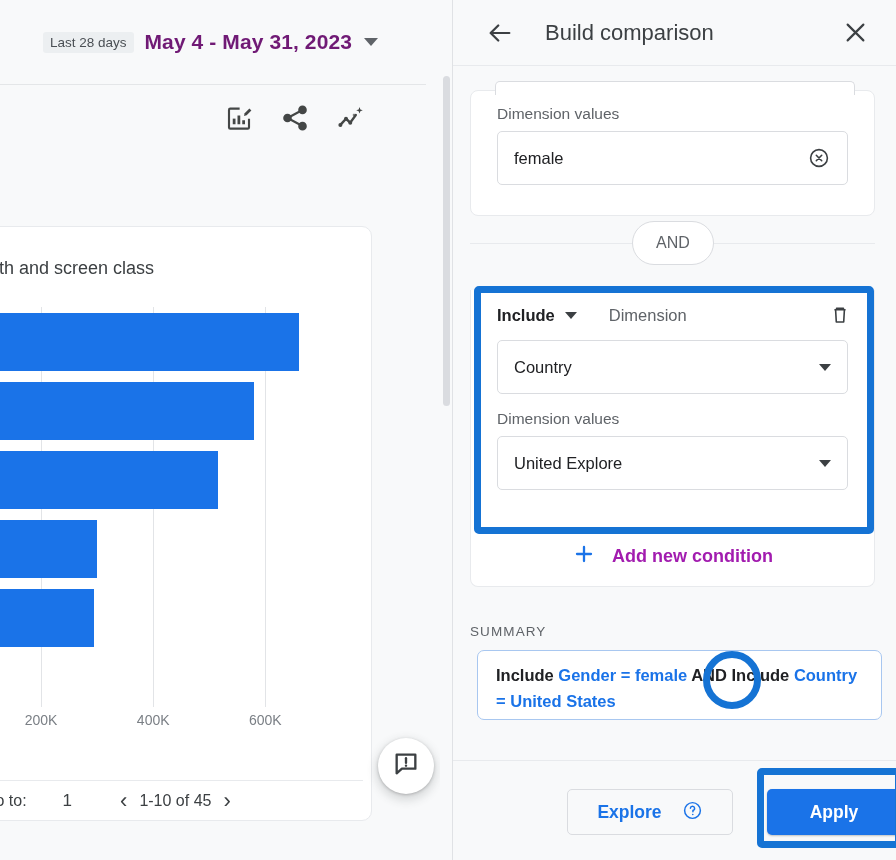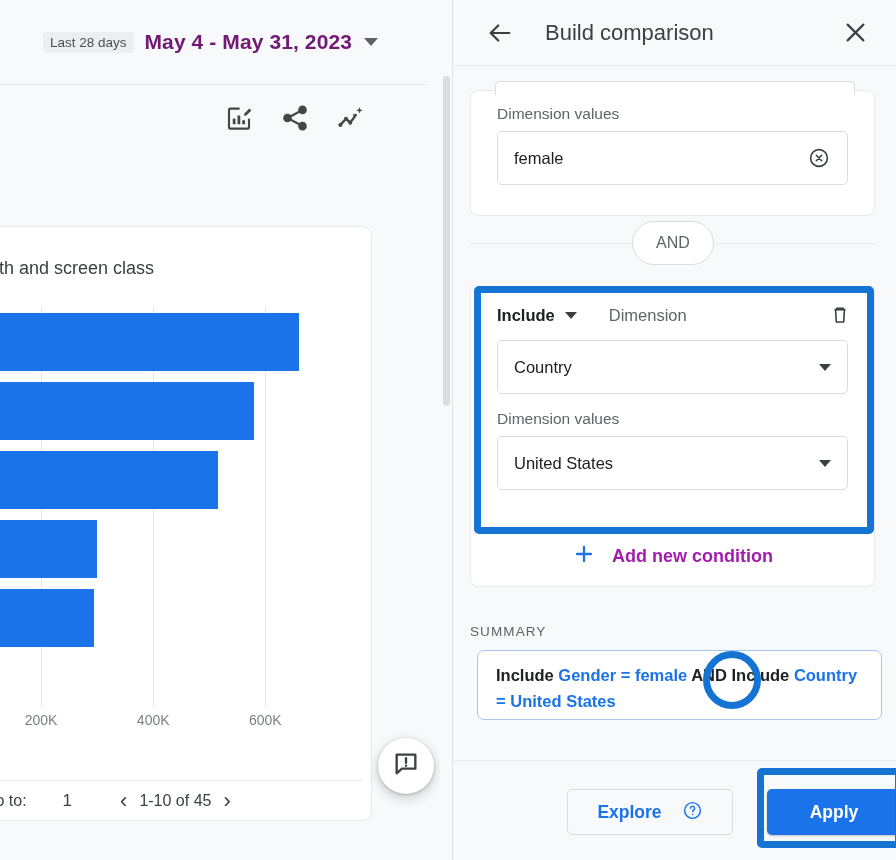--- a/index.html
+++ b/index.html
@@ -478,21 +478,21 @@
             </svg>
           </span>
         </div>
         <div class="select-box">
           <span class="value-text">Country</span>
           <span class="select-caret"></span>
         </div>
         <div style="height:16px"></div>
         <div class="field-label">Dimension values</div>
         <div class="select-box">
-          <span class="value-text">United States</span>
+          <span class="value-text">United Explore</span>
           <span class="select-caret"></span>
         </div>
       </div>
 
       <div id="add-cond-card">
         <span>
           <svg width="24" height="24" viewBox="0 0 24 24" fill="none" stroke="#1a73e8" stroke-width="2.3" stroke-linecap="round">
             <path d="M12 5v14M5 12h14"></path>
           </svg>
         </span>

